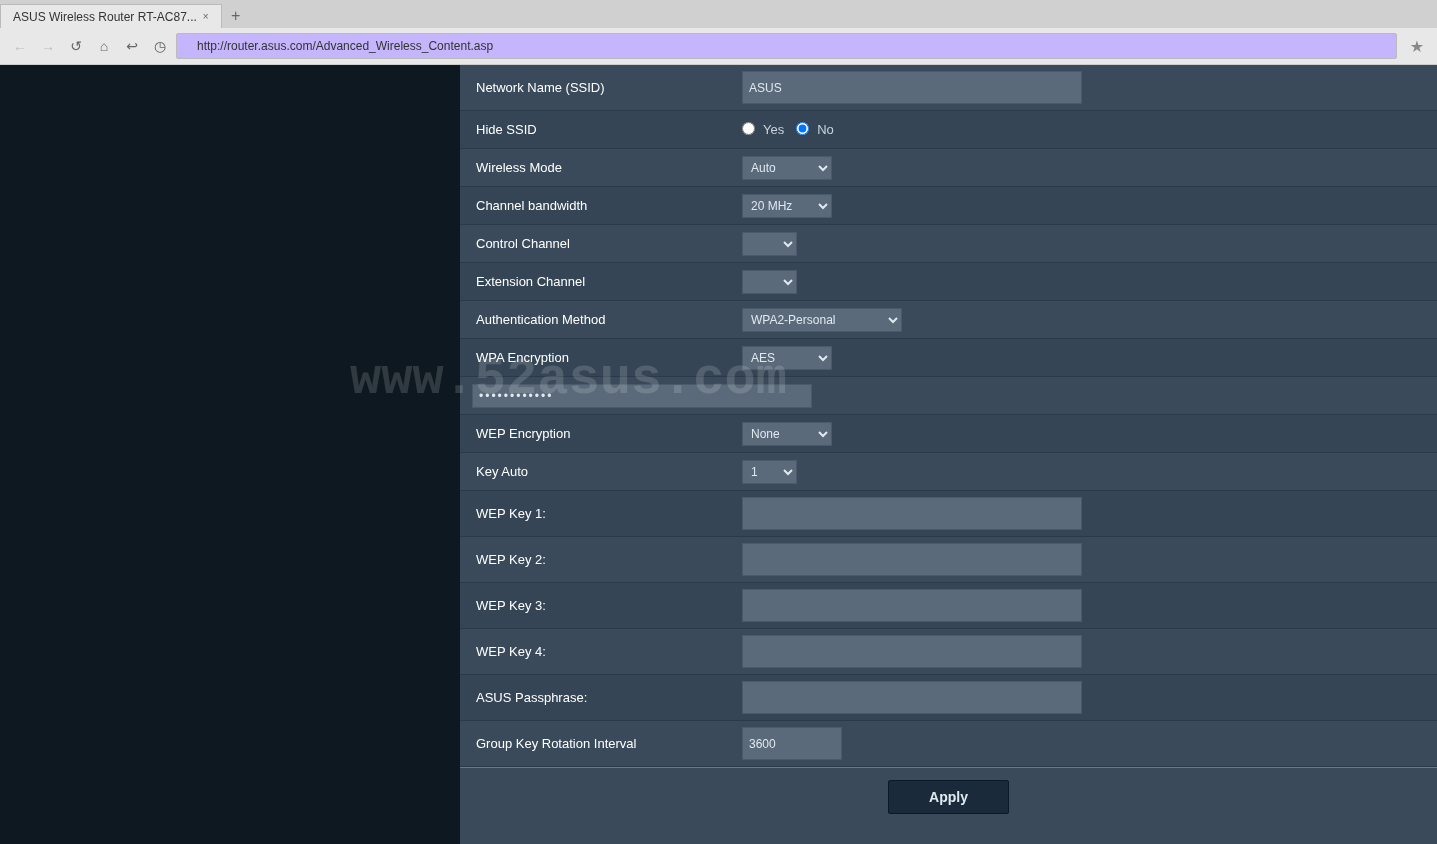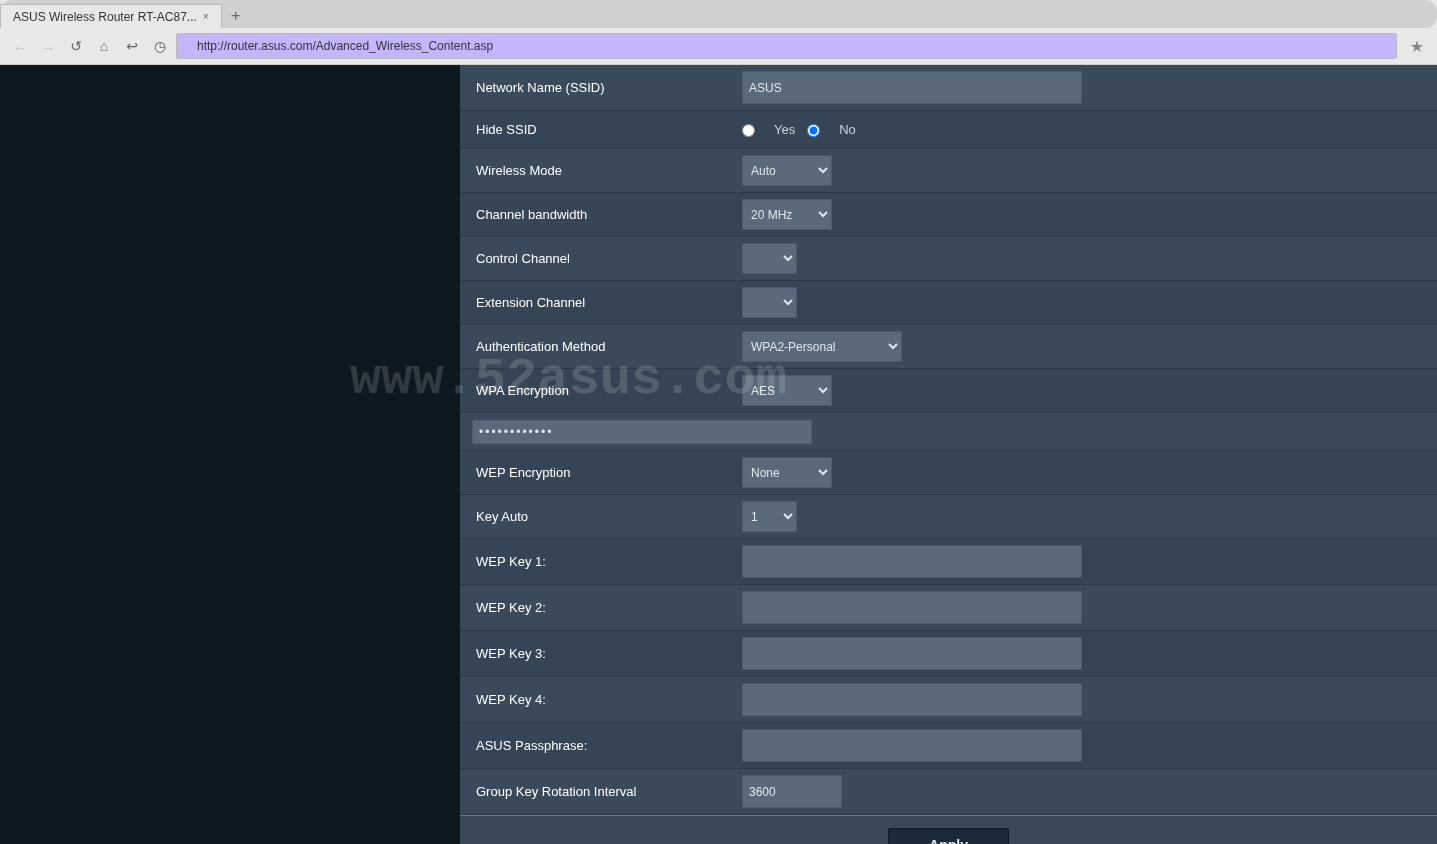--- a/index.html
+++ b/index.html
@@ -18,21 +18,20 @@
       height: 65px;
       display: flex;
       flex-direction: column;
     }
     .tab-bar {
       background: #d0d0d0;
       height: 28px;
       display: flex;
       align-items: flex-end;
       padding-left: 0;
-      border-radius: 12px;
     }
     .tab-active {
       background: #e8e8e8;
       height: 24px;
       padding: 0 12px;
       display: flex;
       align-items: center;
       font-size: 12px;
       color: #333;
       border-top: 1px solid #bbb;
@@ -167,21 +166,21 @@
       width: 340px;
     }
     .text-input-wide {
       width: 340px;
     }
     .text-input-medium {
       width: 100px;
     }
 
     select.form-select {
-      height: 31px;
+      height: 24px;
       background: #5a6a7a;
       border: 1px solid #4a5a6a;
       color: #e0e8f0;
       padding: 2px 4px;
       font-size: 12px;
       cursor: pointer;
     }
     select.form-select-wide {
       width: 160px;
     }
@@ -192,22 +191,22 @@
       width: 55px;
     }
 
     .radio-group {
       display: flex;
       align-items: center;
       gap: 12px;
     }
     .radio-label {
       display: flex;
-      align-items: flex-end;
-      gap: 19px;
+      align-items: flex-start;
+      gap: 8px;
       color: #c8d4dc;
       font-size: 13px;
       cursor: pointer;
     }
     input[type="radio"] {
       cursor: pointer;
     }
 
     .password-input {
       height: 24px;

